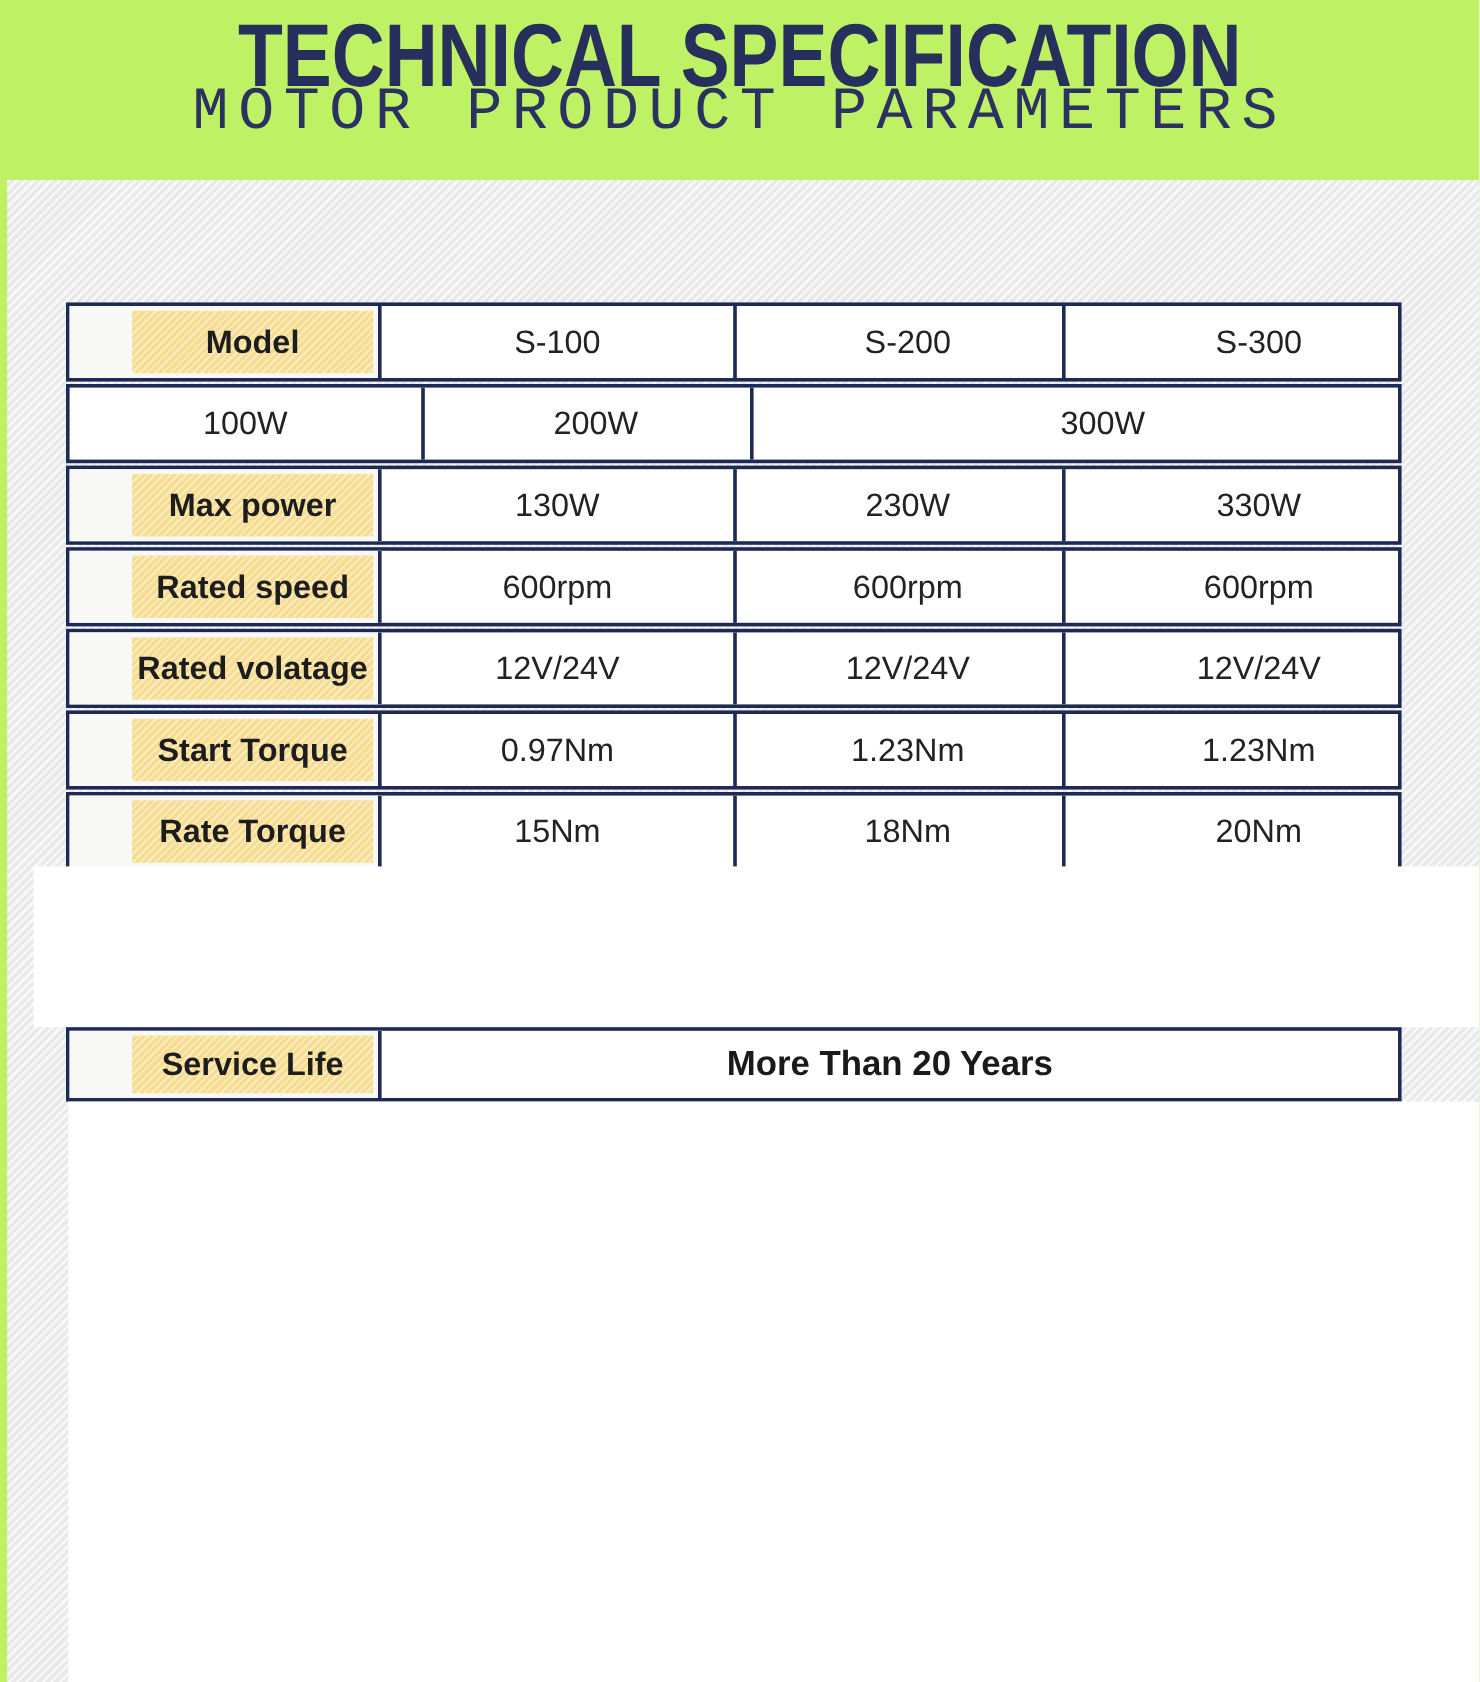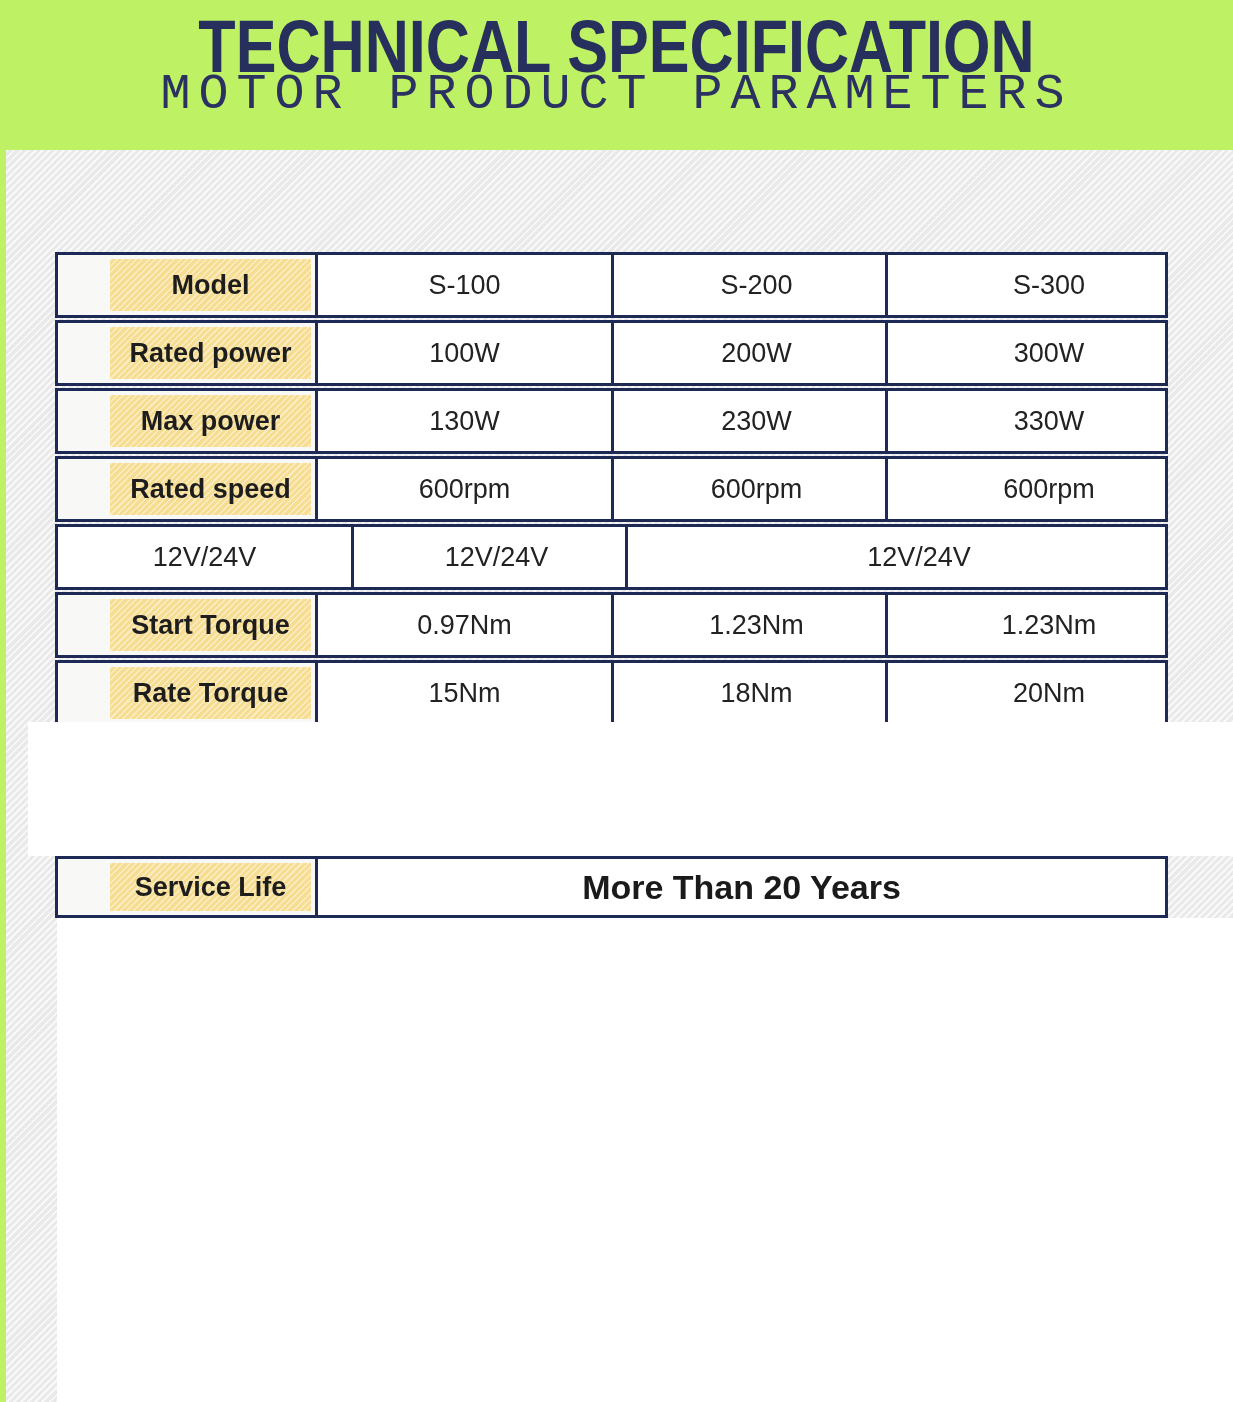--- a/index.html
+++ b/index.html
@@ -119,21 +119,21 @@
     display: flex;
     border: 3px solid var(--border-navy);
     background: #ffffff;
   }
   .service-row .label-cell { height: auto; }
   .service-val {
     flex: 1;
     display: flex;
     align-items: center;
     justify-content: center;
-    font-size: 34px;
+    font-size: 29px;
     font-weight: 700;
     color: #1a1a1a;
     white-space: nowrap;
   }
   .overlay-b {
     position: absolute;
     left: 57px; top: 918px;
     width: 1176px; height: 484px;
     background: #ffffff;
   }
@@ -151,23 +151,20 @@
   <div class="spec-rows" id="spec-rows">
       <div class="row">
         <div class="cell label-cell">
           <div class="label-inner">Model</div>
         </div>
         <div class="cell val c1">S-100</div>
         <div class="cell val c2">S-200</div>
         <div class="cell val c3">S-300</div>
       </div>
       <div class="row">
-        <div class="cell label-cell">
-          <div class="label-inner">Rated power</div>
-        </div>
         <div class="cell val c1">100W</div>
         <div class="cell val c2">200W</div>
         <div class="cell val c3">300W</div>
       </div>
       <div class="row">
         <div class="cell label-cell">
           <div class="label-inner">Max power</div>
         </div>
         <div class="cell val c1">130W</div>
         <div class="cell val c2">230W</div>
@@ -175,20 +172,23 @@
       </div>
       <div class="row">
         <div class="cell label-cell">
           <div class="label-inner">Rated speed</div>
         </div>
         <div class="cell val c1">600rpm</div>
         <div class="cell val c2">600rpm</div>
         <div class="cell val c3">600rpm</div>
       </div>
       <div class="row">
+        <div class="cell label-cell">
+          <div class="label-inner">Rated volatage</div>
+        </div>
         <div class="cell val c1">12V/24V</div>
         <div class="cell val c2">12V/24V</div>
         <div class="cell val c3">12V/24V</div>
       </div>
       <div class="row">
         <div class="cell label-cell">
           <div class="label-inner">Start Torque</div>
         </div>
         <div class="cell val c1">0.97Nm</div>
         <div class="cell val c2">1.23Nm</div>

